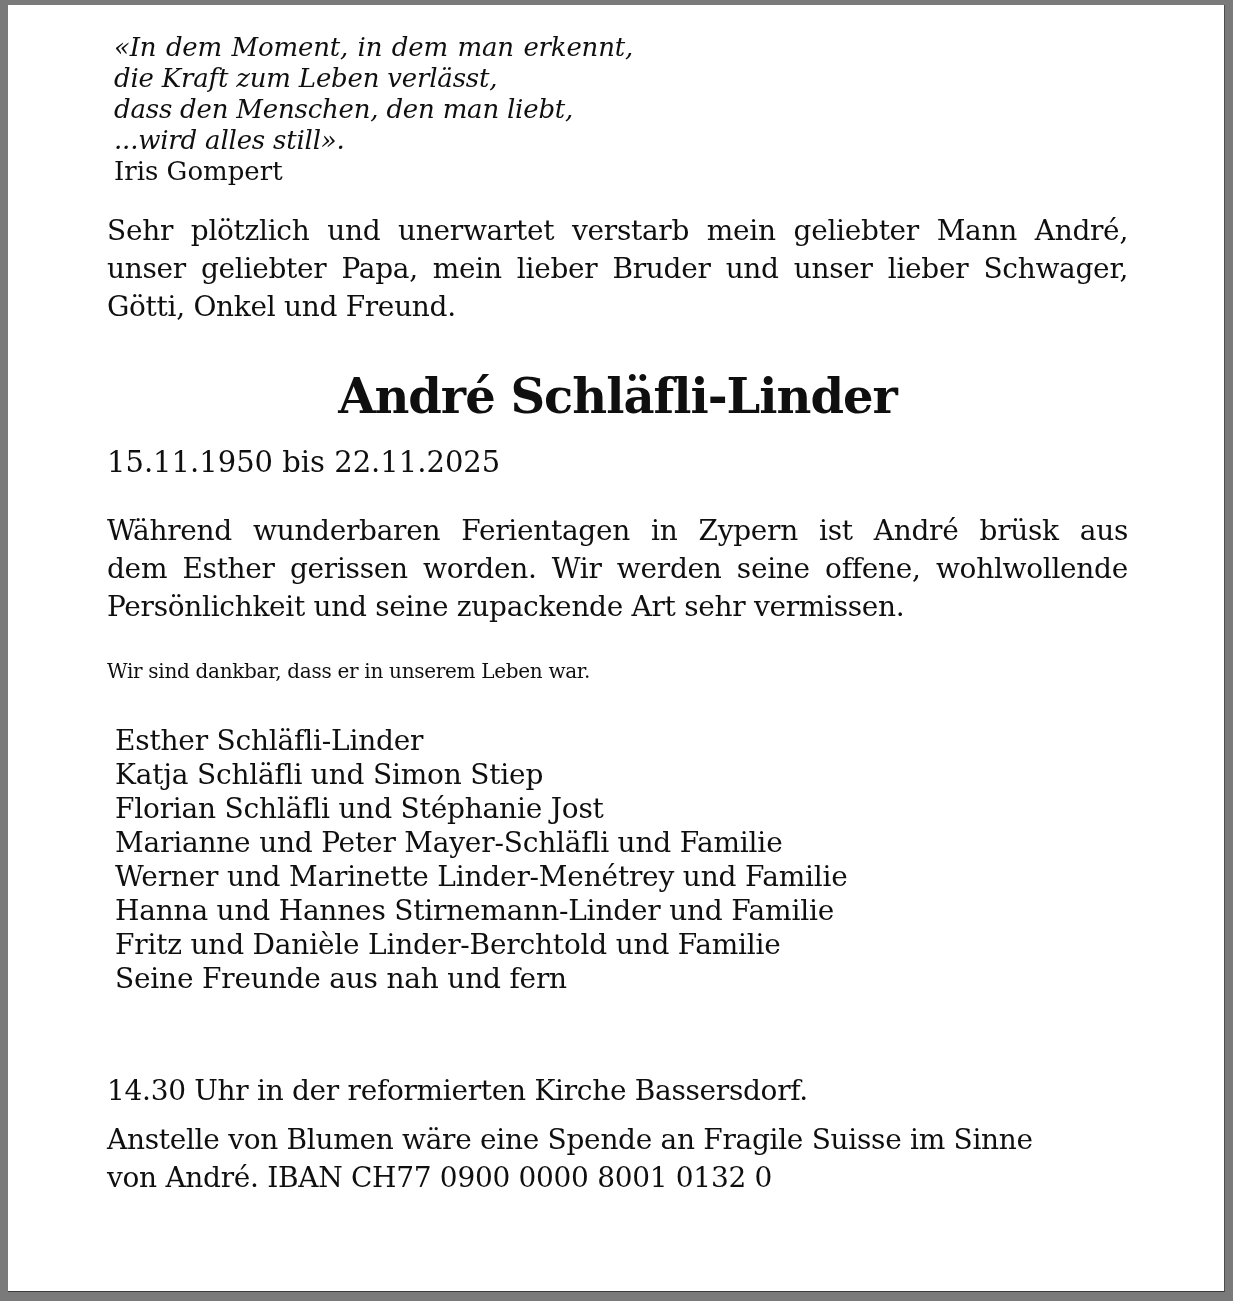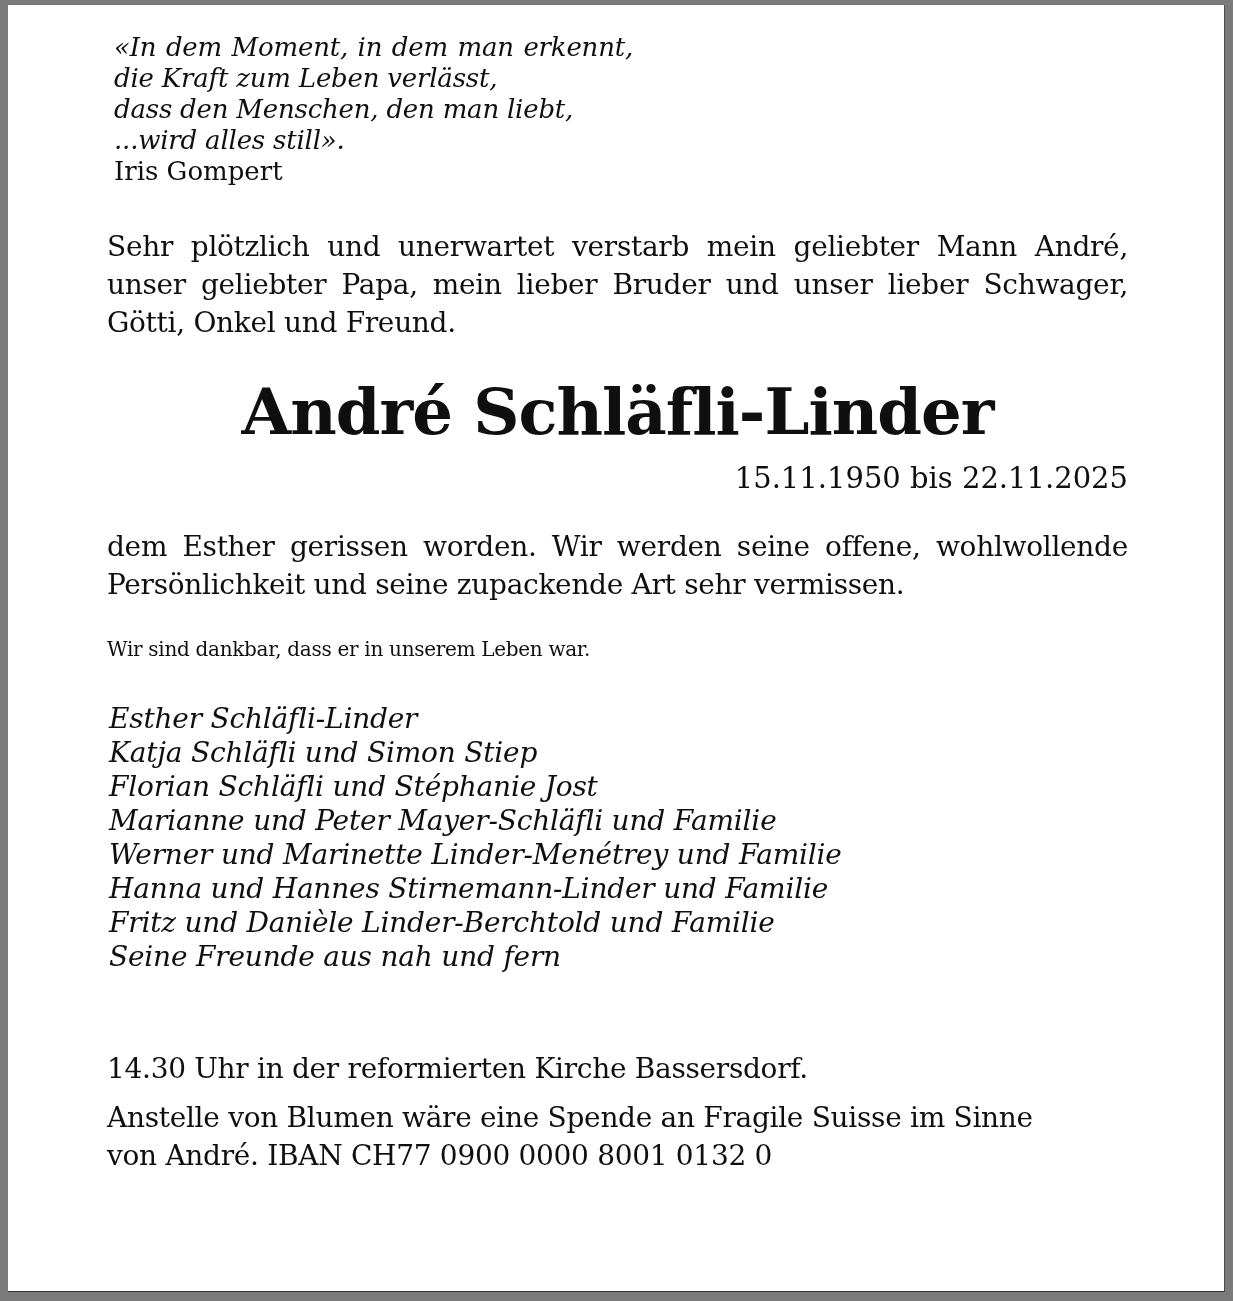--- a/index.html
+++ b/index.html
@@ -51,44 +51,43 @@
   .para {
     font-size: 28px;
     line-height: 38px;
     letter-spacing: -0.3px;
   }
   .para .pline { white-space: nowrap; }
   .para .just {
     text-align: justify;
     text-align-last: justify;
   }
-  .intro    { margin-top: 41px; }
+  .intro    { margin-top: 25px; }
   .tribute  { margin-top: 35px; }
   .gratitude{ margin-top: 26px; font-size: 20px; line-height: 38px; letter-spacing: -0.3px; }
   
   .deceased {
     margin: 34px 0 0 0;
-    font-size: 64px;
+    font-size: 48px;
     line-height: 72px;
     font-weight: bold;
     text-align: center;
     letter-spacing: -1px;
     white-space: nowrap;
   }
   .dates {
     margin-top: 15px;
     font-size: 29px;
     line-height: 30px;
-    text-align: right;
+    text-align: left;
   }
   
   .mourners {
     margin-top: 34px;
-    margin-left: 2px;
-    font-style: italic;
+    margin-left: 8px;
     font-size: 28px;
     line-height: 34px;
     letter-spacing: -0.2px;
   }
   .mourners .mline { white-space: nowrap; }
   
   .farewell { margin-top: 76px; }
   .donation { margin-top: 11px; }
 </style>
 </head>
@@ -108,20 +107,21 @@
     <div class="pline just">Sehr plötzlich und unerwartet verstarb mein geliebter Mann André,</div>
     <div class="pline just">unser geliebter Papa, mein lieber Bruder und unser lieber Schwager,</div>
     <div class="pline">Götti, Onkel und Freund.</div>
   </div>
 
   <h1 class="deceased">André Schläfli-Linder</h1>
 
   <div class="dates">15.11.1950 bis 22.11.2025</div>
 
   <div class="para tribute">
+    <div class="pline just">Während wunderbaren Ferientagen in Zypern ist André brüsk aus</div>
     <div class="pline just">dem Esther gerissen worden. Wir werden seine offene, wohlwollende</div>
     <div class="pline">Persönlichkeit und seine zupackende Art sehr vermissen.</div>
   </div>
 
   <div class="gratitude">Wir sind dankbar, dass er in unserem Leben war.</div>
 
   <div class="mourners">
     <div class="mline">Esther Schläfli-Linder</div>
     <div class="mline">Katja Schläfli und Simon Stiep</div>
     <div class="mline">Florian Schläfli und Stéphanie Jost</div>

